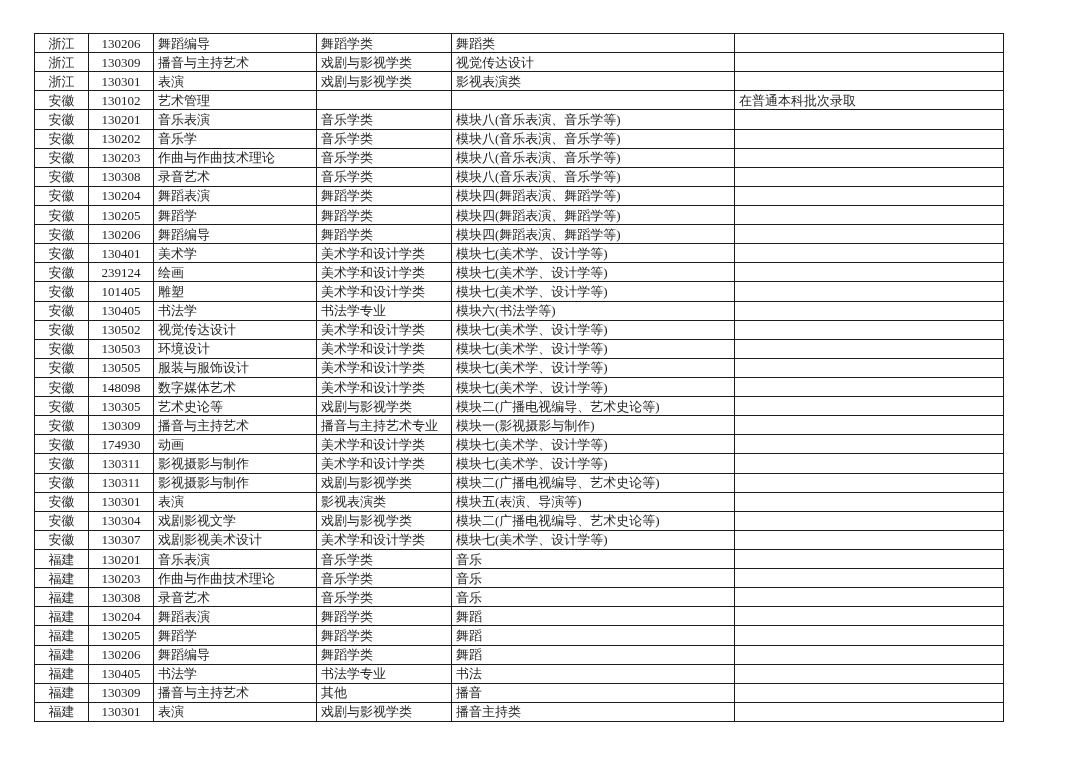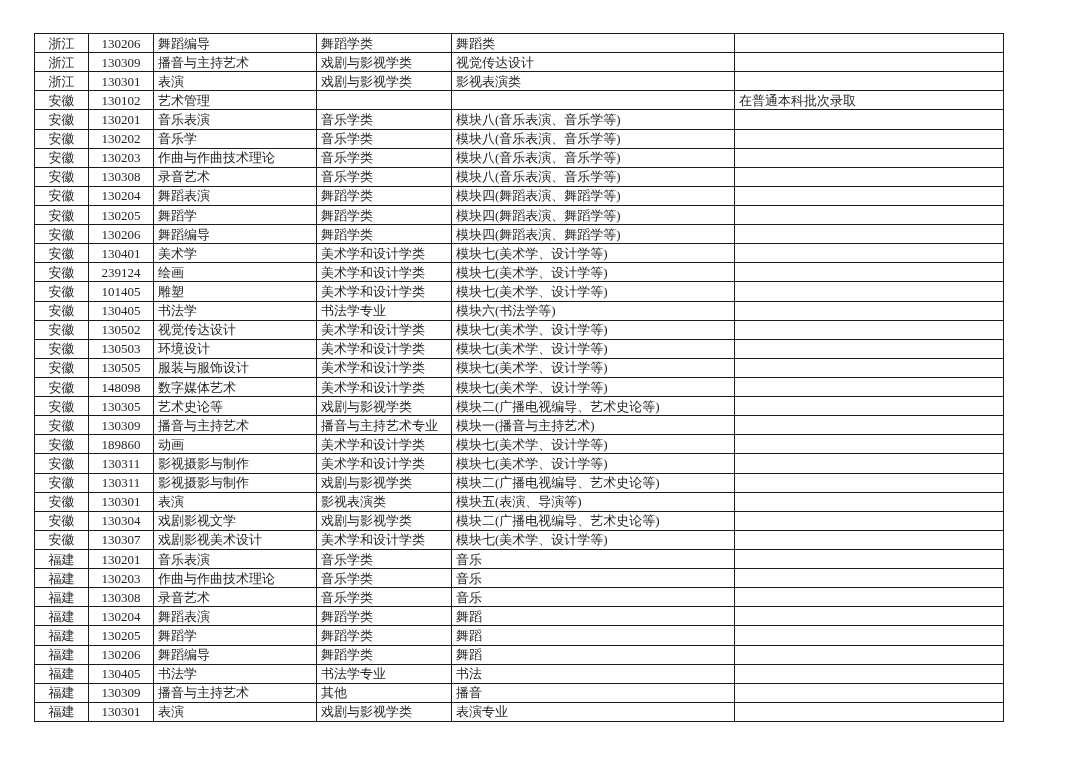--- a/index.html
+++ b/index.html
@@ -217,26 +217,26 @@
             <td>艺术史论等</td>
             <td>戏剧与影视学类</td>
             <td>模块二(广播电视编导、艺术史论等)</td>
             <td></td>
           </tr>
           <tr>
             <td class="center">安徽</td>
             <td class="center">130309</td>
             <td>播音与主持艺术</td>
             <td>播音与主持艺术专业</td>
-            <td>模块一(播音与主持艺术)</td>
-            <td></td>
-          </tr>
-          <tr>
-            <td class="center">安徽</td>
-            <td class="center">189860</td>
+            <td>模块一(影视摄影与制作)</td>
+            <td></td>
+          </tr>
+          <tr>
+            <td class="center">安徽</td>
+            <td class="center">174930</td>
             <td>动画</td>
             <td>美术学和设计学类</td>
             <td>模块七(美术学、设计学等)</td>
             <td></td>
           </tr>
           <tr>
             <td class="center">安徽</td>
             <td class="center">130311</td>
             <td>影视摄影与制作</td>
             <td>美术学和设计学类</td>
@@ -337,19 +337,19 @@
             <td>播音与主持艺术</td>
             <td>其他</td>
             <td>播音</td>
             <td></td>
           </tr>
           <tr>
             <td class="center">福建</td>
             <td class="center">130301</td>
             <td>表演</td>
             <td>戏剧与影视学类</td>
-            <td>表演专业</td>
+            <td>播音主持类</td>
             <td></td>
           </tr>
         </tbody>
     </table>
   </div>
 </div>
 
 </body></html>

